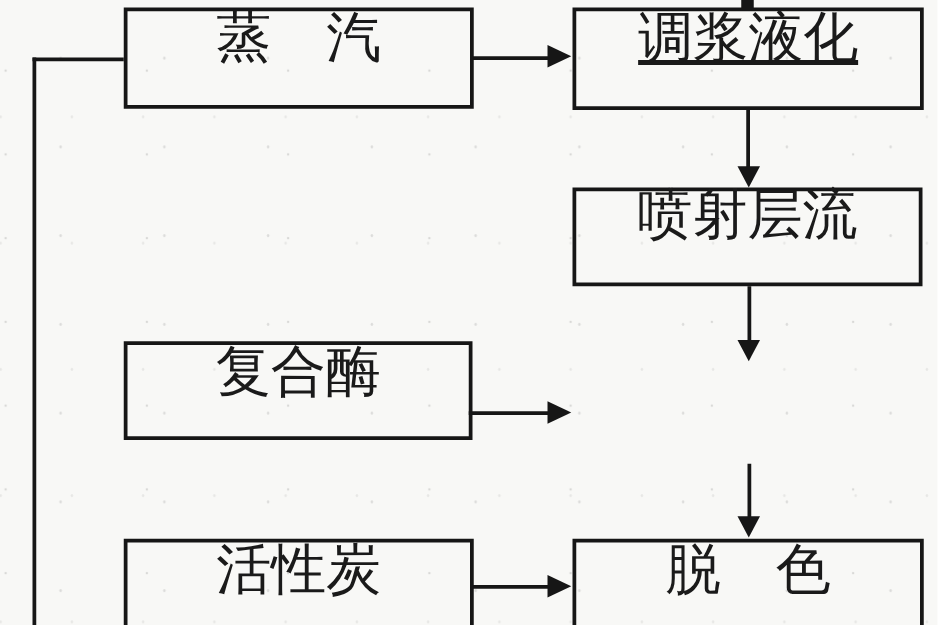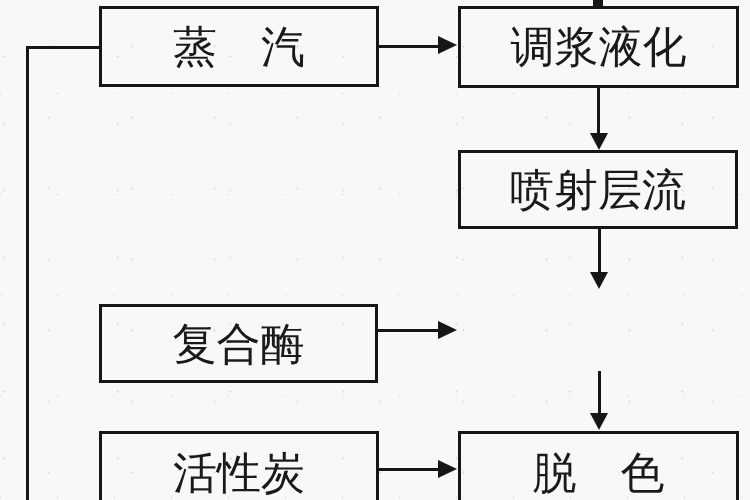--- a/index.html
+++ b/index.html
@@ -13,41 +13,41 @@
       radial-gradient(circle, #e7e7e5 0.8px, transparent 1.4px),
       radial-gradient(circle, #d9d9d7 0.7px, transparent 1.3px);
     background-size: 83px 71px, 57px 101px, 113px 67px;
     background-position: 7px 11px, 29px 43px, 61px 23px;
     font-family:"Liberation Sans","DejaVu Sans",sans-serif;
   }
   .box{
     position:absolute;
     border:3px solid #161616;
     background:transparent;
-    display:flex;align-items:center;justify-content:center;
+    display:flex;justify-content:center;
     color:#1a1a1a;
     font-size:44px;
     line-height:1;
     white-space:nowrap;
   }
   .hline{position:absolute;height:3px;background:#161616;}
   .vline{position:absolute;width:3px;background:#161616;}
   .tri-right{position:absolute;width:0;height:0;
     border-top:9px solid transparent;border-bottom:9px solid transparent;
     border-left:19px solid #161616;}
   .tri-down{position:absolute;width:0;height:0;
     border-left:9px solid transparent;border-right:9px solid transparent;
     border-top:17px solid #161616;}
   .stub{position:absolute;background:#161616;}
 
   
   #box-steam   {left:99px;  top:6px;   width:274px; height:75px;}
-  #box-slurry  {left:458px; top:6px;   width:275px; height:76px;}
-  #box-jet     {left:458px; top:150px; width:274px; height:73px;}
-  #box-enzyme  {left:99px;  top:304px; width:273px; height:73px;}
+  #box-slurry  {left:458px; top:6px;   width:275px; height:76px;text-decoration:underline;}
+  #box-jet     {left:458px; top:150px; width:274px; height:73px;font-family:Liberation Mono, monospace;}
+  #box-enzyme  {left:99px;  top:273px; width:273px; height:73px;}
   #box-sacch   {left:458px; top:290px; width:274px; height:75px;}
   #box-carbon  {left:99px;  top:431px; width:274px; height:78px;}
   #box-decolor {left:458px; top:431px; width:275px; height:78px;}
 </style>
 </head>
 <body>
 
 <div class="stage">
 
   <div class="hline" style="left:26px;top:46px;width:73px;"></div>

